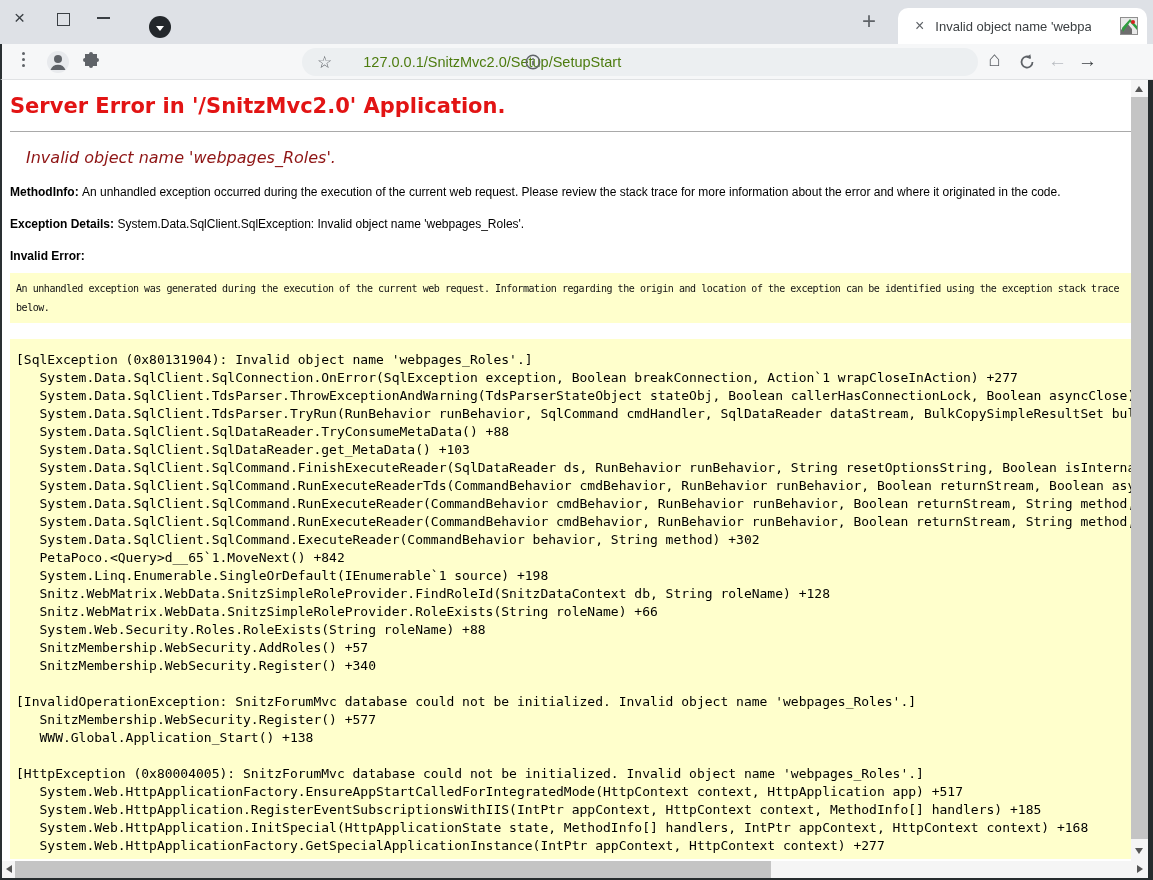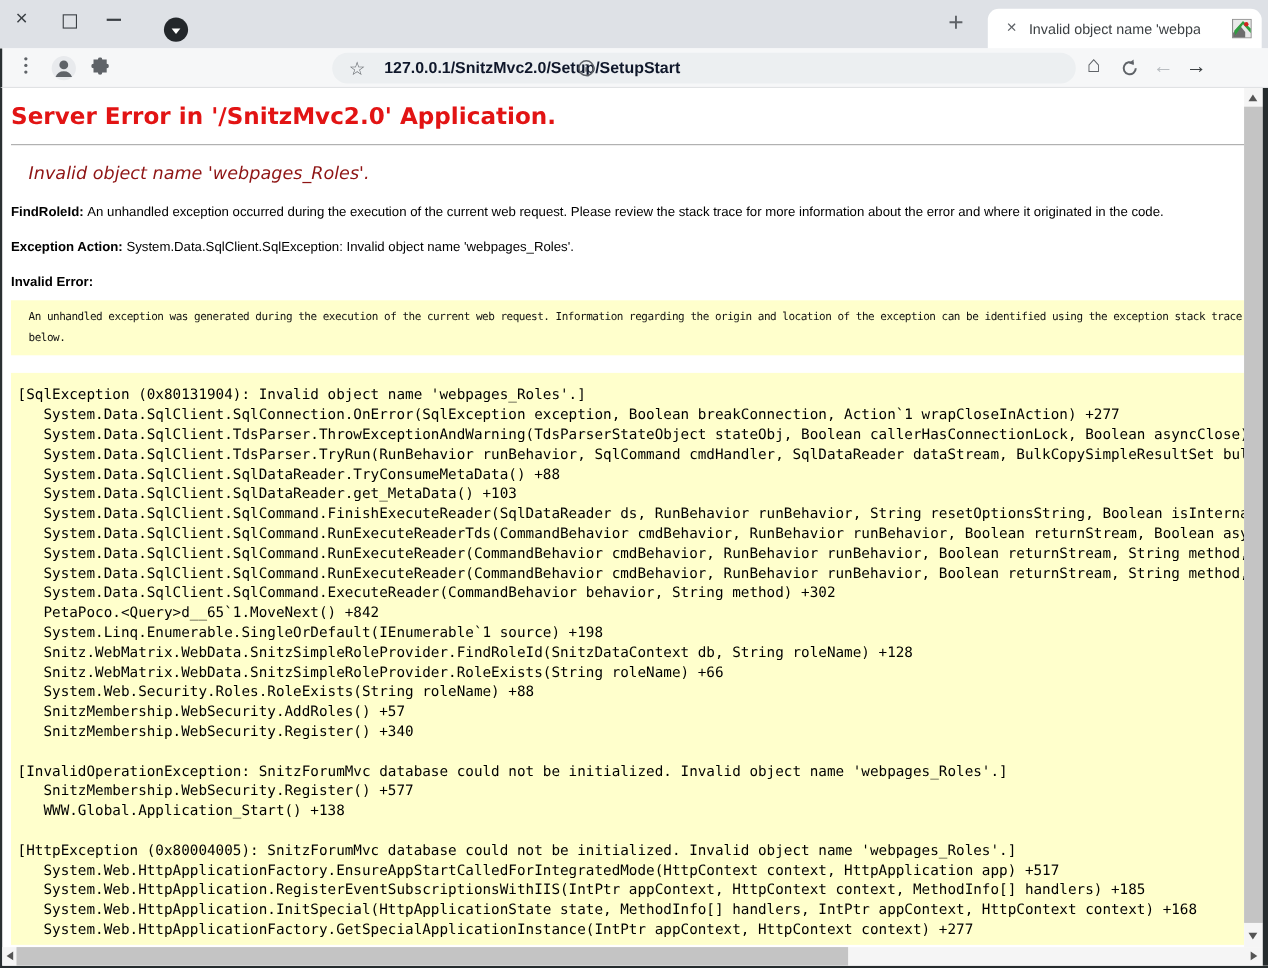--- a/index.html
+++ b/index.html
@@ -30,40 +30,40 @@
   .toolbar{position:relative;height:35px;background:#f6f7f8;border-bottom:1px solid #e0e2e4;
            border-left:2px solid #2a3032;box-sizing:content-box;}
   .kebab{position:absolute;left:20px;top:8px;}
   .kebab span{display:block;width:3px;height:3px;border-radius:50%;background:#5f6368;margin:0 0 3px 0;}
   .tb-svg{position:absolute;}
   .avatar-ic{left:44px;top:6px;}
   .puzzle-ic{left:79px;top:8px;}
   .omnibox{position:absolute;left:300px;top:4px;width:676px;height:28px;background:#eceff1;
            border-radius:14px;display:flex;align-items:center;}
   .star{margin-left:15px;font-size:17px;color:#5f6368;line-height:17px;}
-  .url{margin-left:17px;font-size:14.5px;color:#0f172a;font-weight:bold;}
+  .url{margin-left:31px;font-size:14.5px;color:#4d7c0f;}
   .info-ic{position:absolute;right:612px;top:10px;}
   .nav{position:absolute;font-size:19px;color:#5f6368;top:7px;line-height:20px;}
   .home-ic{left:986px;font-size:21px;top:5px;}
   .reload-ic{left:1016px;top:9px;}
   .back-ic{left:1046px;color:#b9bdc1;}
   .fwd-ic{left:1076px;color:#3c4043;}
 
   
   .viewport{position:relative;height:800px;background:#fff;border-left:2px solid #2a3032;
             border-bottom:2px solid #262c2e;box-sizing:border-box;overflow:hidden;}
   .content{position:absolute;left:0;top:0;width:1129px;padding-left:8px;box-sizing:border-box;}
   h1.err{margin:14px 0 0;font-family:"DejaVu Sans",sans-serif;font-weight:bold;
          font-size:21px;color:#e21414;}
   hr.rule{border:none;border-top:1px solid #a9a9a9;margin:13px 0 12px 0;}
   h2.err{margin:16px;font-family:"DejaVu Sans",sans-serif;font-weight:normal;font-style:italic;
          font-size:16px;color:#8e1414;}
   p.meta{margin:18px 0 0;font-size:12px;line-height:14px;color:#000;}
   p.meta b{font-weight:bold;}
-  pre.codebox{background:#ffffcc;margin:10px 0 0;padding:6px 16px;white-space:pre;overflow:hidden;
+  pre.codebox{background:#ffffcc;margin:10px 0 0;padding:6px 6px;white-space:pre;overflow:hidden;
               font-family:"DejaVu Sans Mono",monospace;font-size:10px;letter-spacing:-0.45px;
               line-height:19px;color:#111;}
   p.stacklabel{margin:14px 0 0;font-size:12px;color:#000;font-weight:bold;}
   pre.stack{background:#ffffcc;margin:16px 0 0;padding:12px 6px;white-space:pre;overflow:hidden;
             font-family:"DejaVu Sans Mono",monospace;font-size:13px;line-height:18px;color:#000;
             height:520px;box-sizing:border-box;}
 
   
   .vscroll{position:absolute;top:0;right:5px;width:17px;height:781px;background:#f5f5f5;}
   .vthumb{position:absolute;top:17px;left:0;width:17px;height:742px;background:#c4c4c4;}
@@ -145,22 +145,22 @@
     </span>
     <span class="nav back-ic">←</span>
     <span class="nav fwd-ic">→</span>
   </div>
 
   <div class="viewport">
     <div class="content">
       <h1 class="err">Server Error in '/SnitzMvc2.0' Application.</h1>
       <hr class="rule">
       <h2 class="err">Invalid object name 'webpages_Roles'.</h2>
-      <p class="meta"><b>FindRoleId: </b><span>An unhandled exception occurred during the execution of the current web request. Please review the stack trace for more information about the error and where it originated in the code.</span></p>
-      <p class="meta"><b>Exception Action: </b><span>System.Data.SqlClient.SqlException: Invalid object name 'webpages_Roles'.</span></p>
+      <p class="meta"><b>MethodInfo: </b><span>An unhandled exception occurred during the execution of the current web request. Please review the stack trace for more information about the error and where it originated in the code.</span></p>
+      <p class="meta"><b>Exception Details: </b><span>System.Data.SqlClient.SqlException: Invalid object name 'webpages_Roles'.</span></p>
       <p class="meta"><b>Invalid Error:</b></p>
       <pre class="codebox">An unhandled exception was generated during the execution of the current web request. Information regarding the origin and location of the exception can be identified using the exception stack trace
 below.</pre>
       <pre class="stack">[SqlException (0x80131904): Invalid object name 'webpages_Roles'.]
    System.Data.SqlClient.SqlConnection.OnError(SqlException exception, Boolean breakConnection, Action`1 wrapCloseInAction) +277
    System.Data.SqlClient.TdsParser.ThrowExceptionAndWarning(TdsParserStateObject stateObj, Boolean callerHasConnectionLock, Boolean asyncClose) +6868
    System.Data.SqlClient.TdsParser.TryRun(RunBehavior runBehavior, SqlCommand cmdHandler, SqlDataReader dataStream, BulkCopySimpleResultSet bulkCopyHandler, TdsParserStateObject stateObj, Boolean&amp; dataReady) +2123
    System.Data.SqlClient.SqlDataReader.TryConsumeMetaData() +88
    System.Data.SqlClient.SqlDataReader.get_MetaData() +103
    System.Data.SqlClient.SqlCommand.FinishExecuteReader(SqlDataReader ds, RunBehavior runBehavior, String resetOptionsString, Boolean isInternal, Boolean forDescribeParameterEncryption) +422

